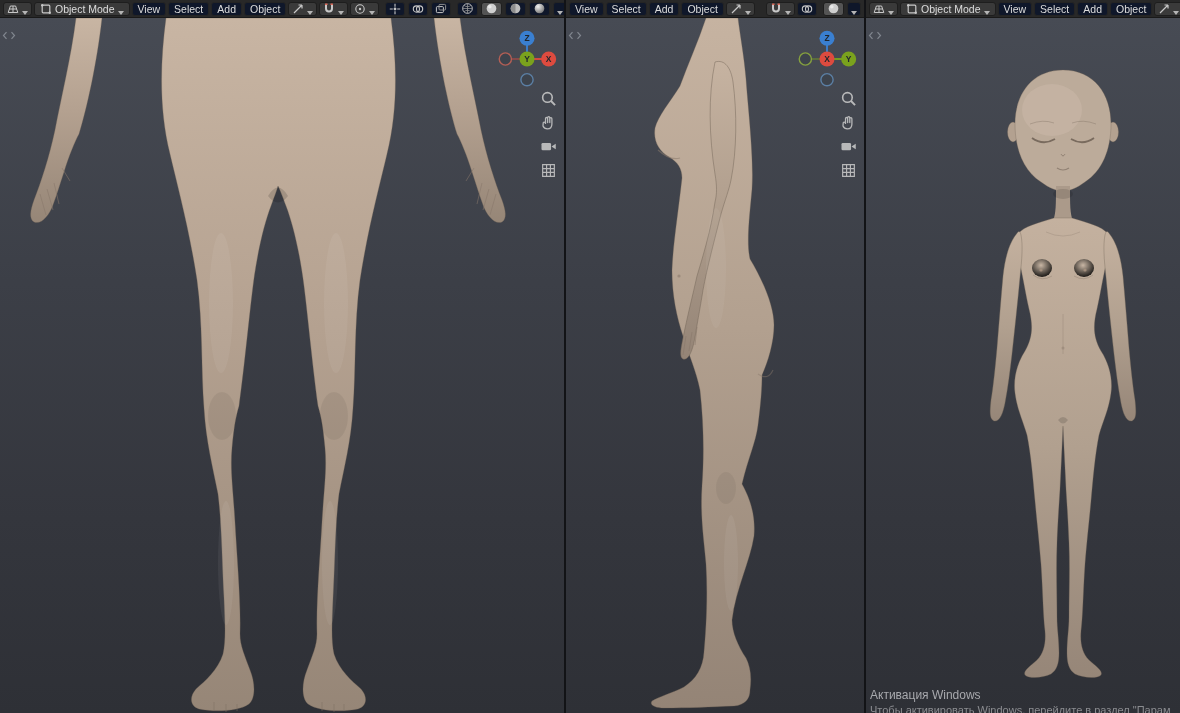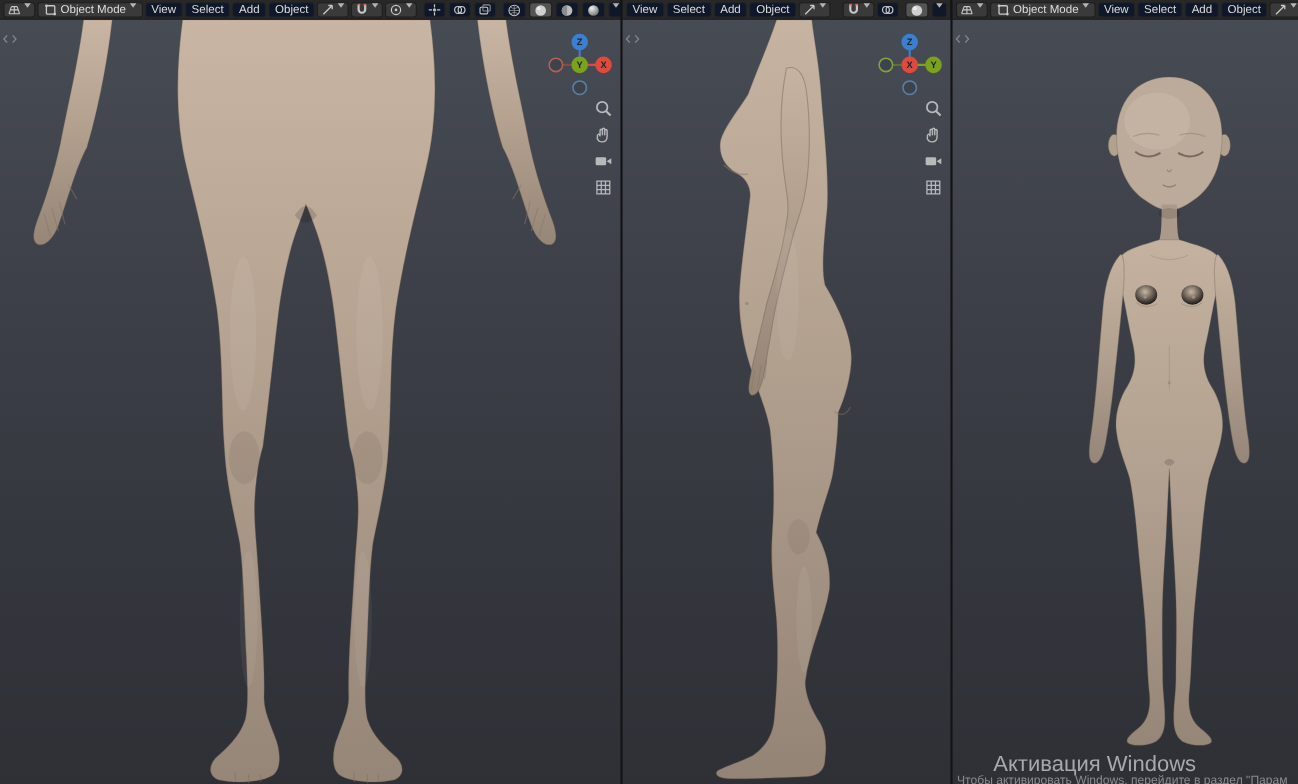--- a/index.html
+++ b/index.html
@@ -4,21 +4,21 @@
 <style>
   html,body{margin:0;padding:0;background:#000;}
   .app{position:relative;width:1180px;height:713px;overflow:hidden;background:#17181a;
        font-family:"Liberation Sans",sans-serif;-webkit-font-smoothing:antialiased;}
   .columns{display:flex;width:100%;height:100%;}
   .pane{display:flex;flex-direction:column;height:713px;}
   .vdiv{width:2px;background:#121316;height:713px;}
   
   .hbar{display:flex;align-items:center;height:18px;background:#282828;border-bottom:1px solid #191919;
         padding:0 2px;overflow:hidden;white-space:nowrap;box-sizing:border-box;flex:0 0 18px;}
-  .hbtn{display:inline-flex;align-items:flex-start;gap:3px;height:14px;margin:0 1px;padding:0 5px;
+  .hbtn{display:inline-flex;align-items:flex-end;gap:3px;height:14px;margin:0 1px;padding:0 5px;
         background:#3a3a3a;border:1px solid #1e1e1e;border-radius:3px;color:#dcdcdc;font-size:10.5px;
         line-height:12px;cursor:default;box-sizing:border-box;}
   .hbtn.flat{background:#0f172a;border-color:#242424;}
   .hbtn.iconly{padding:0 3px;}
   .hbtn.active{background:#545454;}
   .caret{width:0;height:0;border-left:3px solid transparent;border-right:3px solid transparent;
          border-top:4px solid #b5b5b5;display:inline-block;}
   .i12{width:12px;height:12px;display:block;}
   .i14{width:13px;height:13px;display:block;}
   .hspacer{flex:1 1 auto;}
@@ -29,21 +29,21 @@
   .vp svg.fig{position:absolute;left:0;top:0;width:100%;height:100%;display:block;}
   .gizmo{position:absolute;top:9px;right:5px;width:64px;height:64px;}
   .gz{font:bold 9px "Liberation Sans",sans-serif;fill:#20262d;text-anchor:middle;}
   .vtools{position:absolute;top:72px;right:7px;display:flex;flex-direction:column;gap:7px;}
   .vtool{width:17px;height:17px;opacity:.88;}
   .vtool svg{width:17px;height:17px;display:block;}
   .pchev{position:absolute;left:2px;top:13px;width:14px;height:9px;opacity:.7;}
   .pchev svg{width:14px;height:9px;display:block;}
   
   .watermark{position:absolute;left:4px;top:668px;color:#bdbec2;pointer-events:none;}
-  .wm1{font-size:20px;line-height:18px;opacity:.85;margin-left:33px;}
+  .wm1{font-size:12px;line-height:18px;opacity:.85;}
   .wm2{font-size:11px;line-height:12px;color:#95969a;opacity:.9;}
 </style>
 </head>
 <body>
 
 <svg style="position:absolute;width:0;height:0" aria-hidden="true">
 <defs>
   <symbol id="sy-editor" viewBox="0 0 12 12">
         <path d="M1.2 9.5h9.6M2.3 6h7.4M3.4 3h5.2M1.2 9.5L3.4 3M10.8 9.5L8.6 3M6 9.5V3" fill="none" stroke="#c8c8c8" stroke-width="1"></path>
       </symbol>

